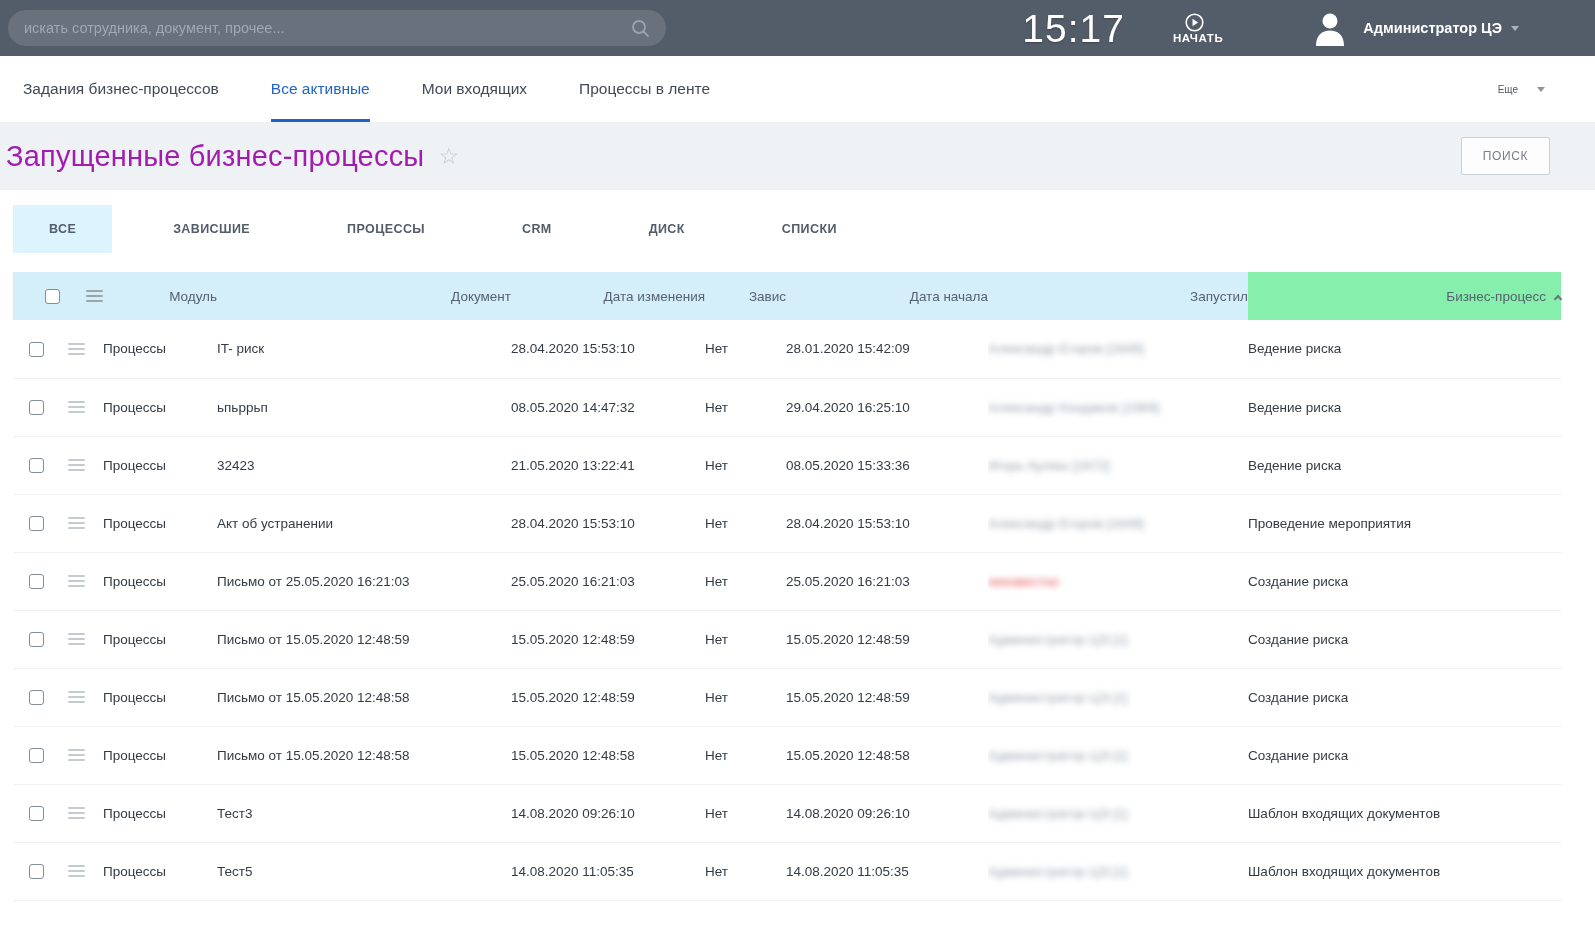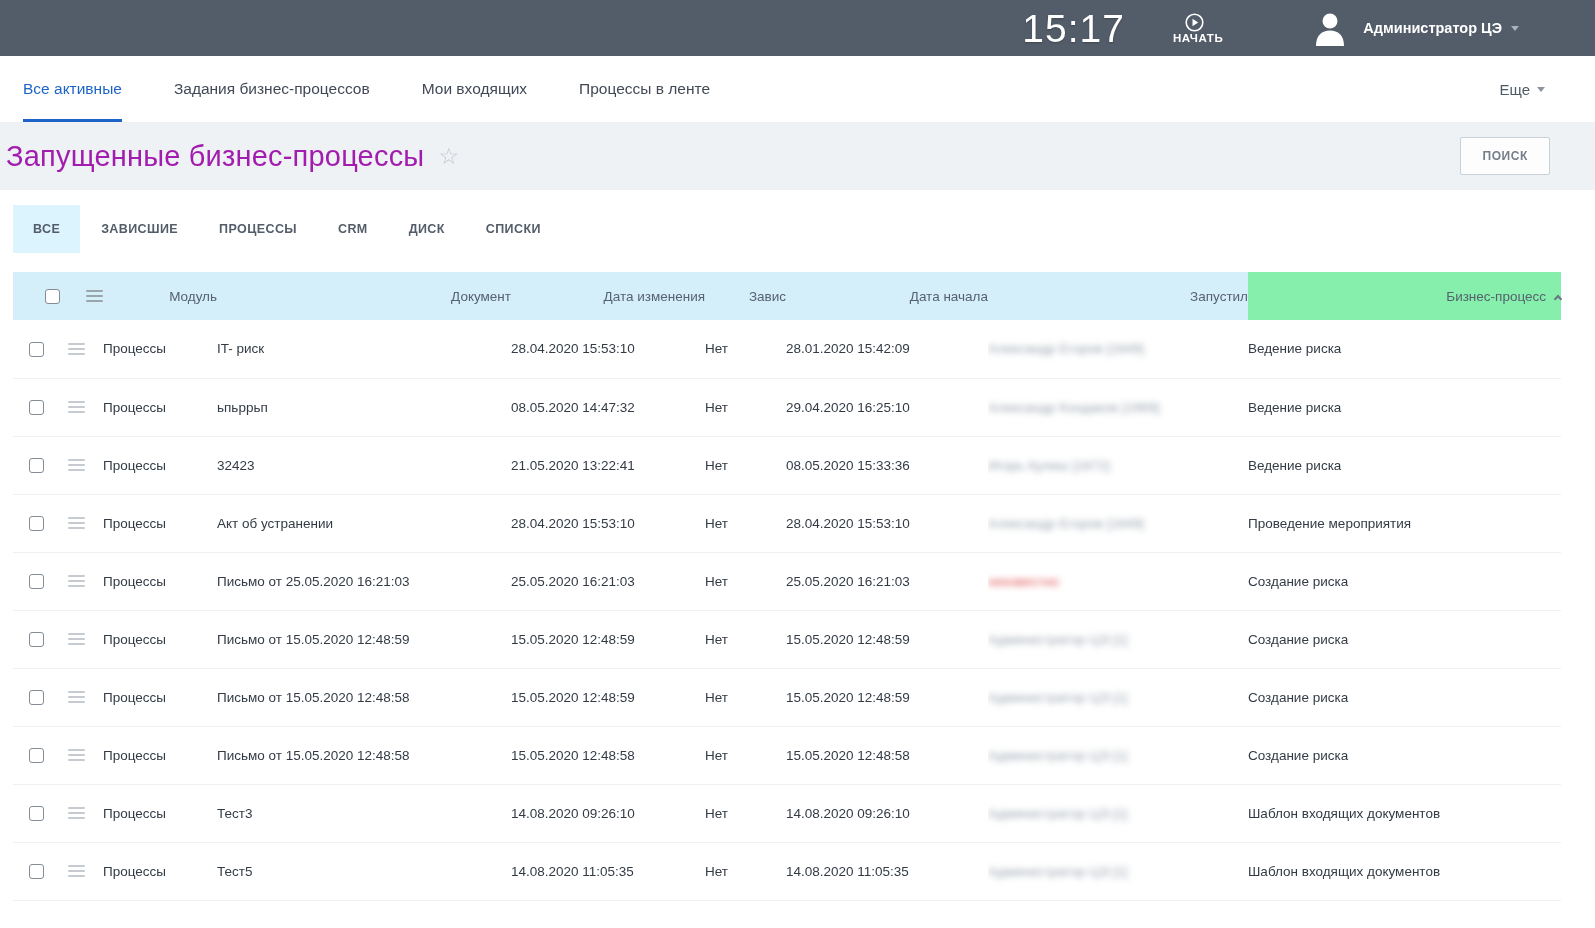--- a/index.html
+++ b/index.html
@@ -66,48 +66,48 @@
   .nav-tabs { display:flex; align-items:stretch; }
   .nav-tab {
     display:flex; align-items:center;
     margin-right:52px; cursor:pointer;
     font-size:15.5px; color:#424956;
     border-bottom:3px solid transparent; padding-top:3px;
   }
   .nav-tab.active { color:#1e64c8; border-bottom-color:#1e64c8; }
   .nav-more {
     margin-left:auto; display:flex; align-items:center; cursor:pointer;
-    font-size:15px; color:#4e5a66;
+    font-size:10px; color:#4e5a66;gap:12px;
   }
   .nav-more .caret-down { border-top-color:#8b95a0; margin-left:7px; }
 
   
   .title-band {
     height:68px; background:#eef2f4;
     display:flex; align-items:center;
     padding:0 45px 0 6px;
   }
   .page-title { font-size:29px; font-weight:300; color:#a21caf; letter-spacing:.2px; }
   .fav-star { margin-left:14px; font-size:23px; color:#c3cad1; cursor:pointer; line-height:1; }
   .search-button {
     margin-left:auto;
     background:#fdfdfe; border:1px solid #c9d1d8; border-radius:2px;
     font-family:"Liberation Sans", sans-serif;
-    font-size:12px; font-weight:bold; letter-spacing:.6px; color:#767e89;
+    font-size:12px; font-weight:normal; letter-spacing:.6px; color:#767e89;
     padding:11px 21px; cursor:pointer;
   }
 
   
   .filter-row {
     background:#ffffff; padding:15px 0 0 13px;
     display:flex;
   }
   .filter-tab {
     height:48px; display:flex; align-items:center;
-    padding:0 20px; margin-right:1px; cursor:pointer;
+    padding:0 36px; margin-right:25px; cursor:pointer;
     font-size:12.5px; font-weight:bold; letter-spacing:.4px; color:#535c69;
   }
   .filter-tab.active { background:#dcf4fd; }
 
   
   .table-wrap { margin:19px 34px 0 13px; }
   table { width:100%; border-collapse:collapse; table-layout:fixed; }
   thead th {
     background:#d5effa; height:48px;
     font-size:13.5px; font-weight:normal; color:#56626e;
@@ -135,20 +135,29 @@
     border-left:2px solid #6a7682; border-top:2px solid #6a7682;
     transform:rotate(45deg); margin-left:9px; margin-bottom:-1px;
   }
   .blurred { color:#97a1ad; filter:blur(3px); }
   .blurred.red { color:#e04f4f; }
 </style>
 </head>
 <body>
 
 <div class="topbar">
+  <div class="search-pill">
+    <input type="text" placeholder="искать сотрудника, документ, прочее..." style="">
+    <span class="search-icon">
+      <svg width="19" height="19" viewBox="0 0 19 19">
+        <circle cx="8" cy="8" r="6" fill="none" stroke="#9aa2ac" stroke-width="1.8"></circle>
+        <line x1="12.5" y1="12.5" x2="17" y2="17" stroke="#9aa2ac" stroke-width="1.8" stroke-linecap="round"></line>
+      </svg>
+    </span>
+  </div>
 
   <div class="topbar-right">
     <span class="clock">15:17</span>
     <span class="start-btn">
       <svg class="play-icon" width="19" height="19" viewBox="0 0 19 19">
         <circle cx="9.5" cy="9.5" r="8.3" fill="none" stroke="#ffffff" stroke-width="1.6"></circle>
         <polygon points="7.5,5.8 13.2,9.5 7.5,13.2" fill="#ffffff"></polygon>
       </svg>
       <span class="start-label">НАЧАТЬ</span>
     </span>
@@ -158,26 +167,26 @@
         <path d="M3 36 C3 25 9 20.5 17 20.5 C25 20.5 31 25 31 36 Z" fill="#ffffff"></path>
       </svg>
       <span class="user-name">Администратор ЦЭ</span>
       <span class="caret-down"></span>
     </span>
   </div>
 </div>
 
 <div class="navbar">
   <div class="nav-tabs">
+  <span class="nav-tab">
+    <span>Задания бизнес-процессов</span>
+  </span>
+
   <span class="nav-tab active">
     <span>Все активные</span>
-  </span>
-
-  <span class="nav-tab">
-    <span>Задания бизнес-процессов</span>
   </span>
 
   <span class="nav-tab">
     <span>Мои входящих</span>
   </span>
 
   <span class="nav-tab">
     <span>Процессы в ленте</span>
   </span>
 </div>

